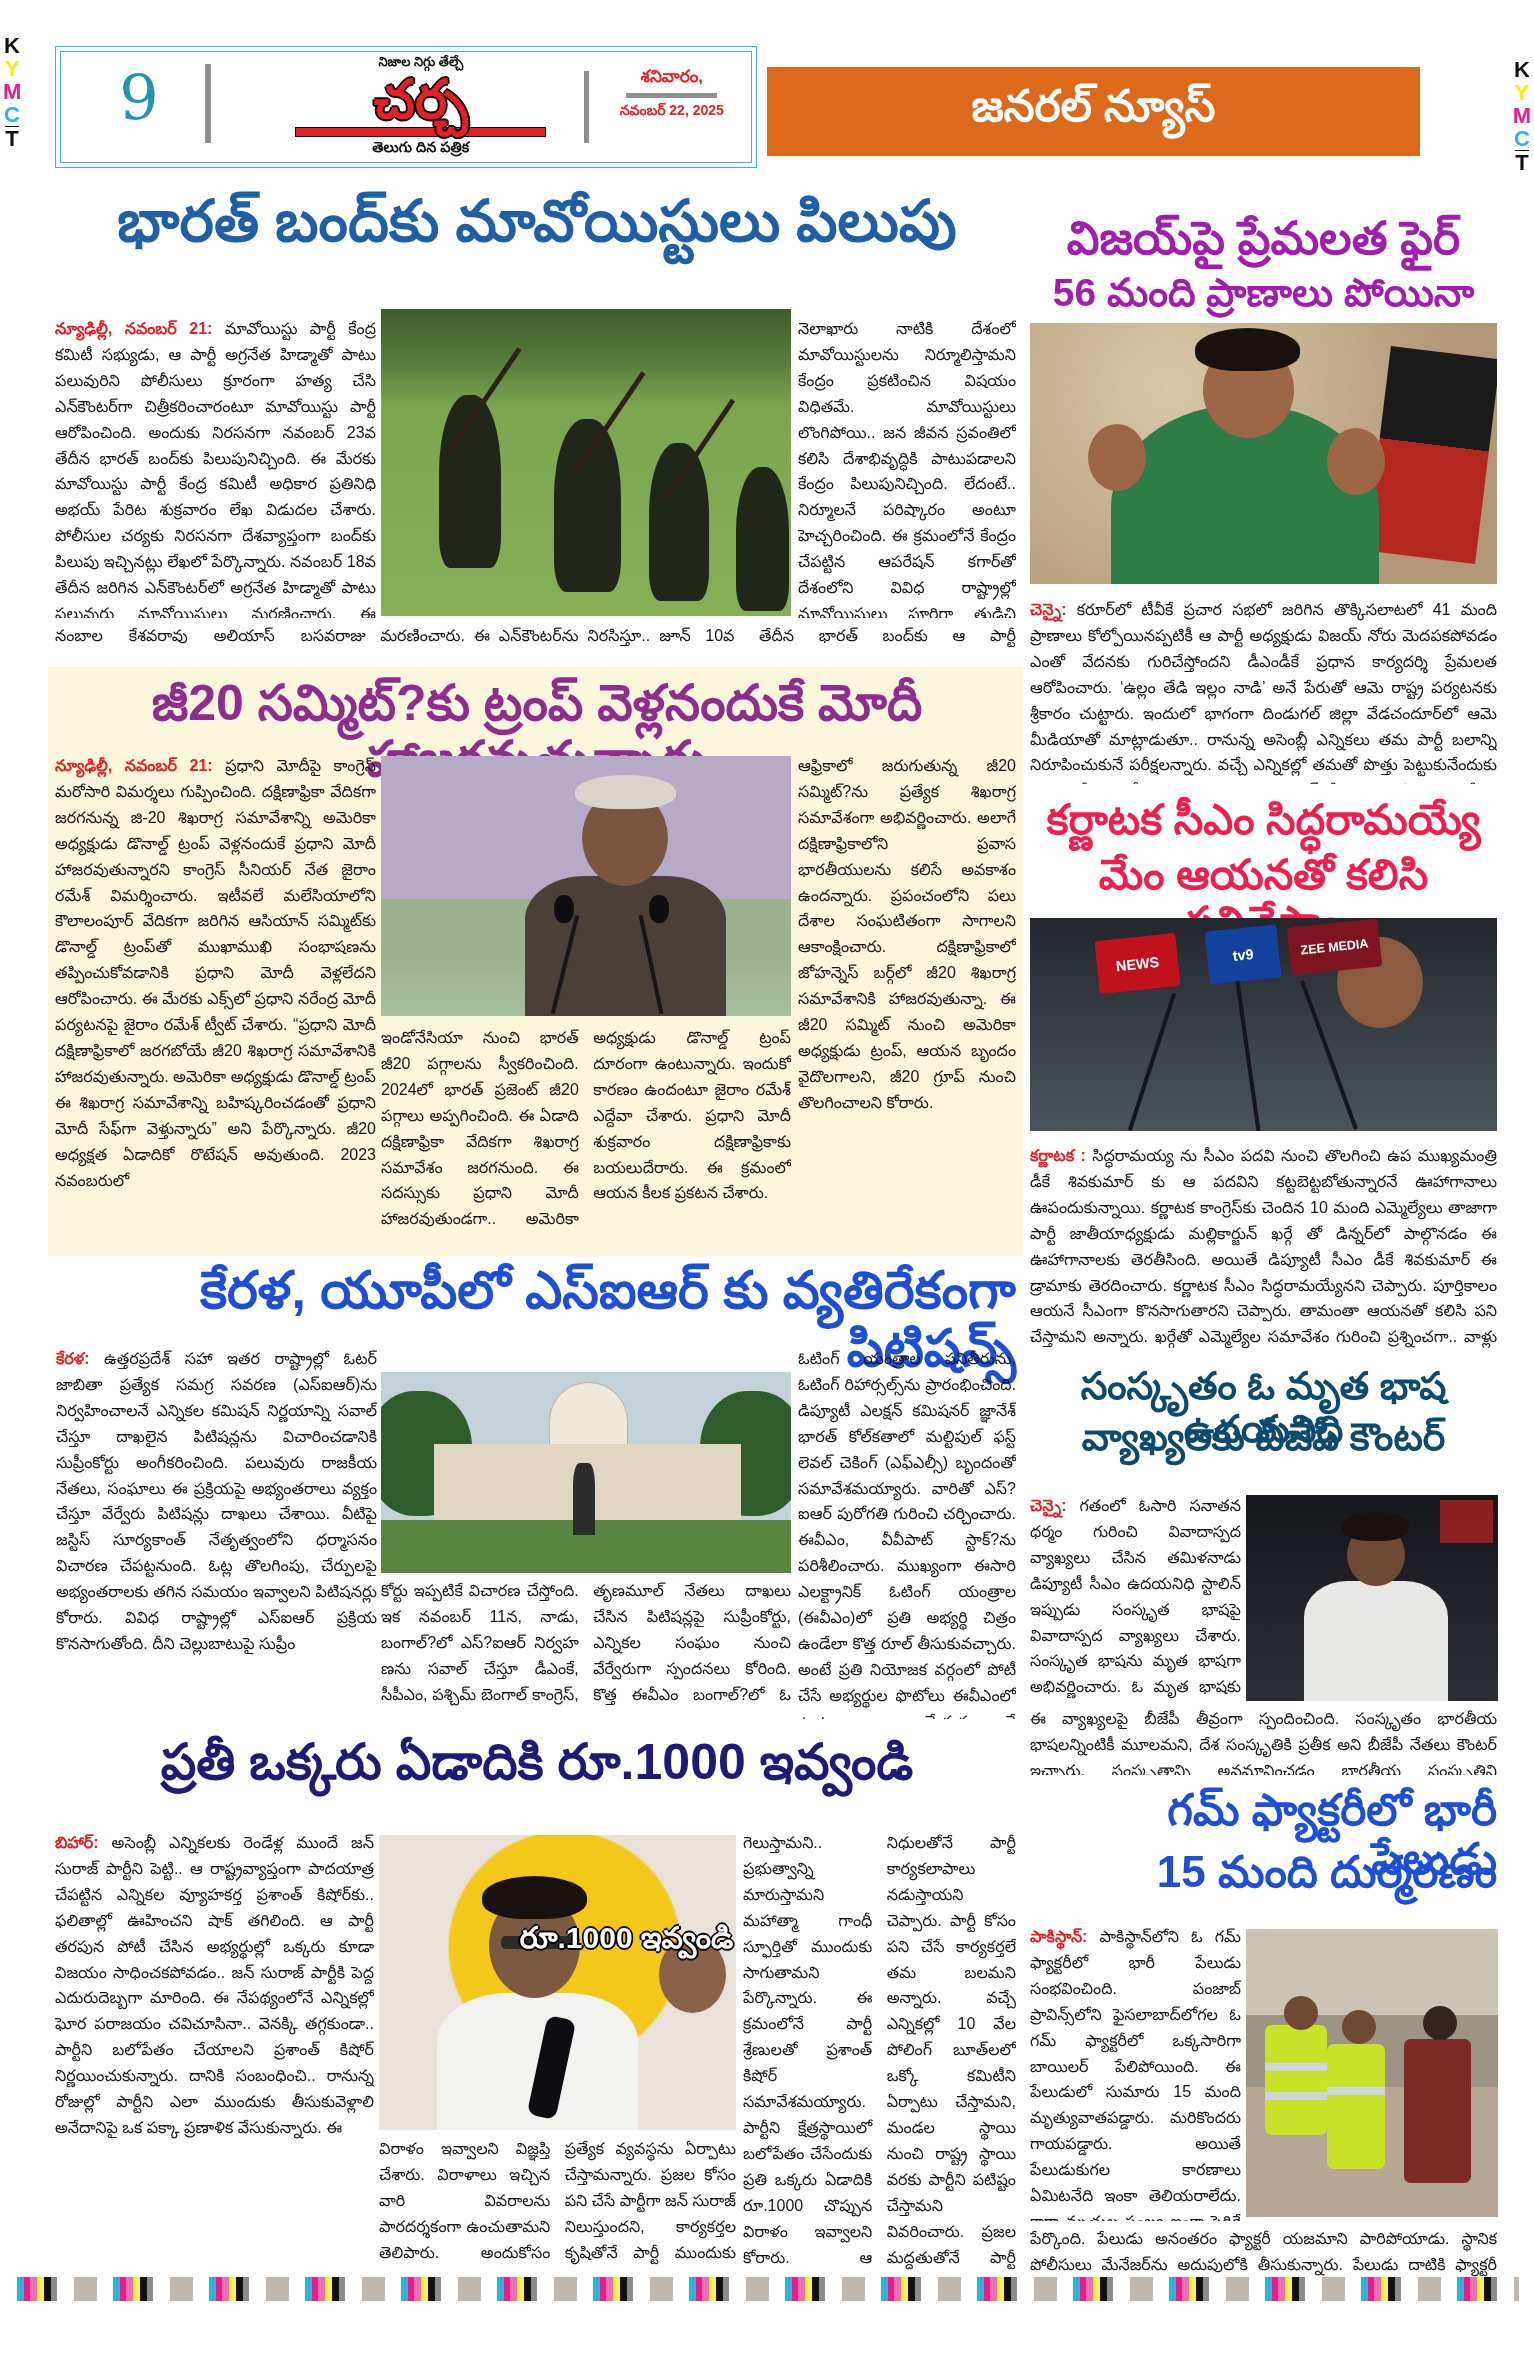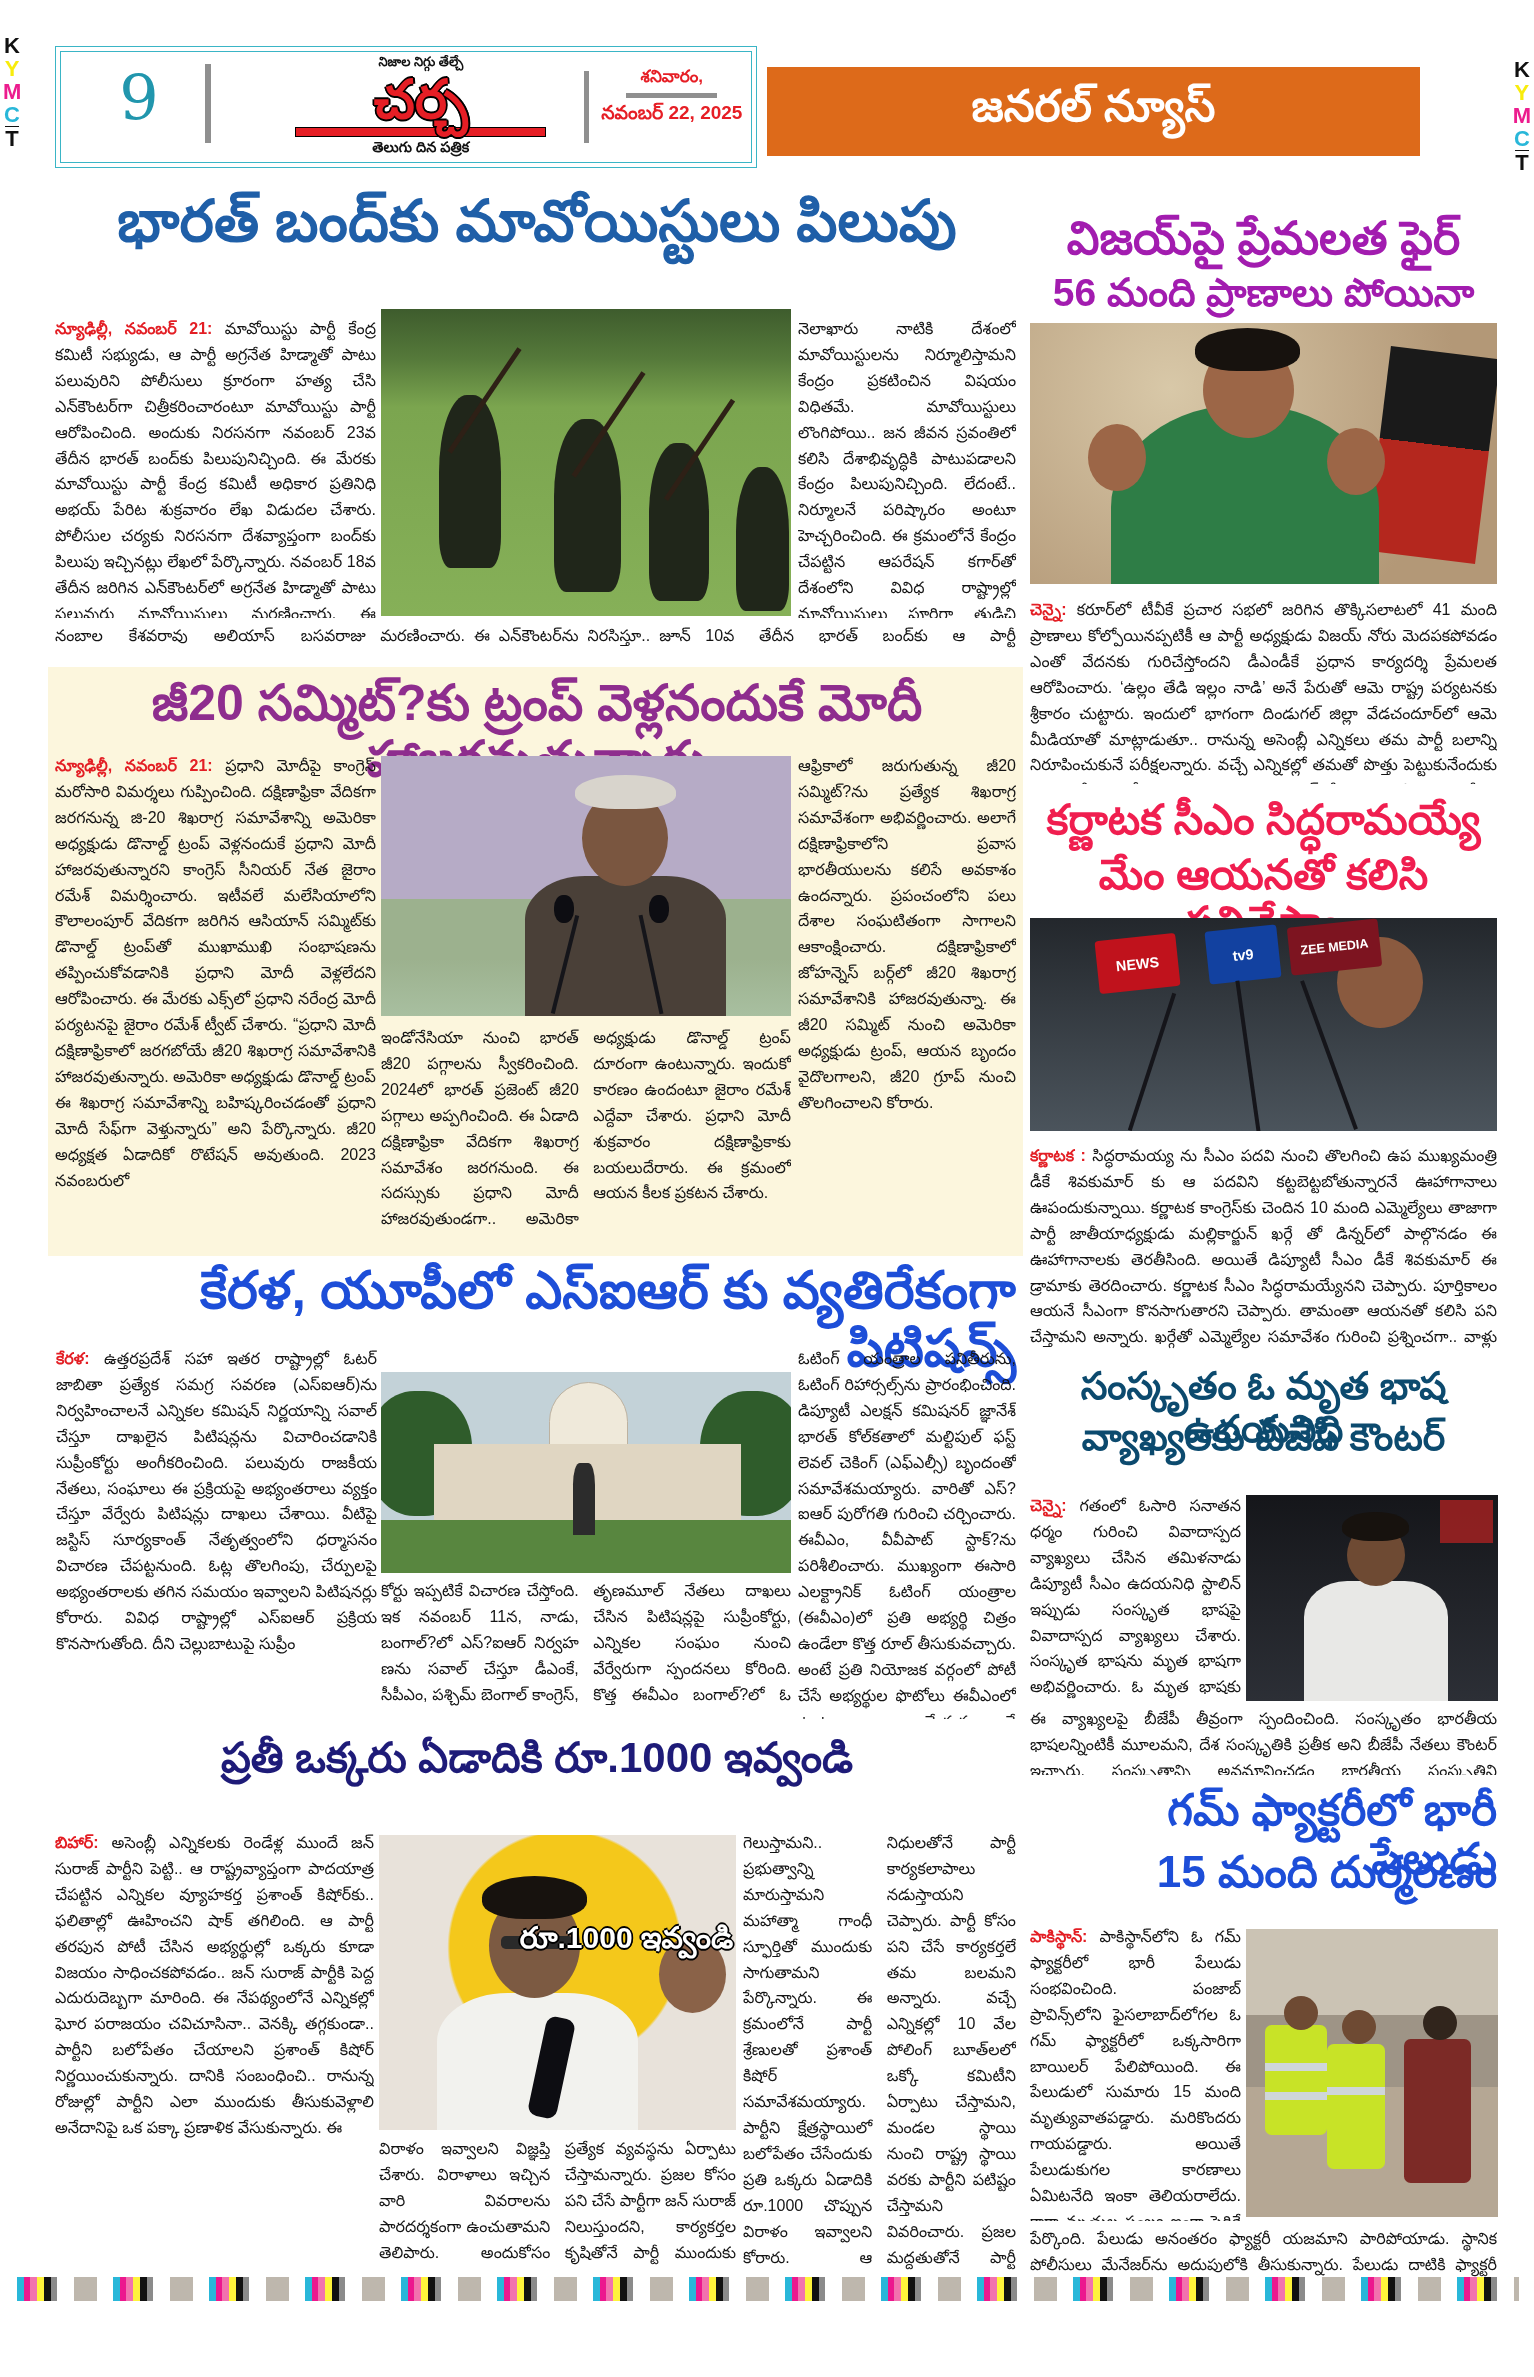--- a/index.html
+++ b/index.html
@@ -16,21 +16,21 @@
   .vbar{position:absolute;background:#8f8f8f;}
   .masthead{position:absolute;left:206px;top:1.9px;width:307px;text-align:center;}
   .mh-top{font-size:13px;color:#111;font-weight:bold;}
   .mh-title{font-size:54px;line-height:1.0;color:#e61e25;font-weight:800;
             text-shadow:-1.9px 0 #000,1.9px 0 #000,0 -1.9px #000,0 1.9px #000,-1.4px 1.4px #000,1.4px -1.4px #000;}
   .mh-bar{height:7.7px;background:#e61e25;border:1.4px solid #000;width:249px;margin:1px auto 1.9px auto;}
   .mh-bottom{font-size:14.4px;color:#111;font-weight:bold;}
   .datebox{position:absolute;left:536px;top:14.4px;width:149px;text-align:center;}
   .date-week{font-size:17px;color:#e61e25;font-weight:bold;}
   .date-rule{width:91px;height:4.3px;background:#8f8f8f;margin:3.8px auto;}
-  .date-full{font-size:19px;color:#e61e25;font-weight:bold;text-align:center;}
+  .date-full{font-size:14px;color:#e61e25;font-weight:bold;text-align:center;}
   .section-banner{position:absolute;left:767px;top:67px;width:653px;height:89px;background:#dd6a1a;
                   display:flex;align-items:center;justify-content:center;color:#fff;font-size:44px;font-weight:800;}
   
   .headline{position:absolute;text-align:center;font-weight:800;line-height:1.12;}
   .h-blue{color:#1f5fa8;} .h-green{color:#a21caf;} .h-purple{color:#8e2d8e;}
   .h-pink{color:#f01e4f;} .h-red{color:#1d4ed8;text-align:right;} .h-navy{color:#1e1b78;} .h-teal{color:#0c4a6e;}
   
   .btxt{position:absolute;font-size:16px;line-height:1.62;text-align:justify;color:#141414;overflow:hidden;word-break:break-word;}
   .dateline{color:#e31e24;font-weight:bold;}
   .cols2{column-count:2;column-gap:14.4px;}
@@ -203,21 +203,21 @@
     <span>గతంలో ఓసారి సనాతన ధర్మం గురించి వివాదాస్పద వ్యాఖ్యలు చేసిన తమిళనాడు డిప్యూటీ సీఎం ఉదయనిధి స్టాలిన్ ఇప్పుడు సంస్కృత భాషపై వివాదాస్పద వ్యాఖ్యలు చేశారు. సంస్కృత భాషను మృత భాషగా అభివర్ణించారు. ఓ మృత భాషకు ఊపిరిలూదేందుకు కేంద్రం ఏటా రూ.2400 కోట్లు ఖర్చు చేస్తోందని అన్నారు.</span>
   </div>
   <div class="photo ph8" style="left:1246px;top:1495px;width:252px;height:206px;">
     <div class="white-shirt" style="left:58px;top:86px;width:144px;height:120px;"></div>
     <div class="head-skin" style="left:101px;top:29px;width:58px;height:62px;background:#6e4a33;"></div>
     <div class="hair" style="left:96px;top:17px;width:67px;height:29px;"></div>
     <div style="position:absolute;right:4.8px;top:4.8px;width:53px;height:43px;background:#a22;opacity:.8;"></div>
   </div>
   <div class="btxt" style="left:1030px;top:1706px;width:467px;height:69px;">ఈ వ్యాఖ్యలపై బీజేపీ తీవ్రంగా స్పందించింది. సంస్కృతం భారతీయ భాషలన్నింటికీ మూలమని, దేశ సంస్కృతికి ప్రతీక అని బీజేపీ నేతలు కౌంటర్ ఇచ్చారు. సంస్కృతాన్ని అవమానించడం భారతీయ సంస్కృతిని అవమానించడమేనని వ్యాఖ్యానించారు.</div>
 
-  <div class="headline h-navy" style="left:58px;top:1734px;width:958px;font-size:42px;">ప్రతీ ఒక్కరు ఏడాదికి రూ.1000 ఇవ్వండి</div>
+  <div class="headline h-navy" style="left:58px;top:1734px;width:958px;font-size:50px;">ప్రతీ ఒక్కరు ఏడాదికి రూ.1000 ఇవ్వండి</div>
   <div class="btxt" style="left:55px;top:1830px;width:319px;height:446px;">
     <span class="dateline">బిహార్:</span>
     <span>అసెంబ్లీ ఎన్నికలకు రెండేళ్ల ముందే జన్ సురాజ్ పార్టీని పెట్టి.. ఆ రాష్ట్రవ్యాప్తంగా పాదయాత్ర చేపట్టిన ఎన్నికల వ్యూహకర్త ప్రశాంత్ కిషోర్‌కు.. ఫలితాల్లో ఊహించని షాక్ తగిలింది. ఆ పార్టీ తరపున పోటీ చేసిన అభ్యర్థుల్లో ఒక్కరు కూడా విజయం సాధించకపోవడం.. జన్ సురాజ్ పార్టీకి పెద్ద ఎదురుదెబ్బగా మారింది. ఈ నేపథ్యంలోనే ఎన్నికల్లో ఘోర పరాజయం చవిచూసినా.. వెనక్కి తగ్గకుండా.. పార్టీని బలోపేతం చేయాలని ప్రశాంత్ కిషోర్ నిర్ణయించుకున్నారు. దానికి సంబంధించి.. రానున్న రోజుల్లో పార్టీని ఎలా ముందుకు తీసుకువెళ్లాలి అనేదానిపై ఒక పక్కా ప్రణాళిక వేసుకున్నారు. ఈ</span>
   </div>
   <div class="photo ph6" style="left:379px;top:1835px;width:357px;height:295px;">
     <div class="kurta"></div>
     <div class="head-skin" style="left:110px;top:58px;width:91px;height:105px;background:#7c5a42;"></div>
     <div class="hair" style="left:103px;top:41px;width:105px;height:43px;"></div>
     <div style="position:absolute;left:122px;top:101px;width:72px;height:12.5px;background:#2a2a2a;border-radius:4.8px;"></div>
     <div style="position:absolute;left:158px;top:182px;width:29px;height:101px;background:#0d0d12;border-radius:9.6px;transform:rotate(12deg);"></div>

